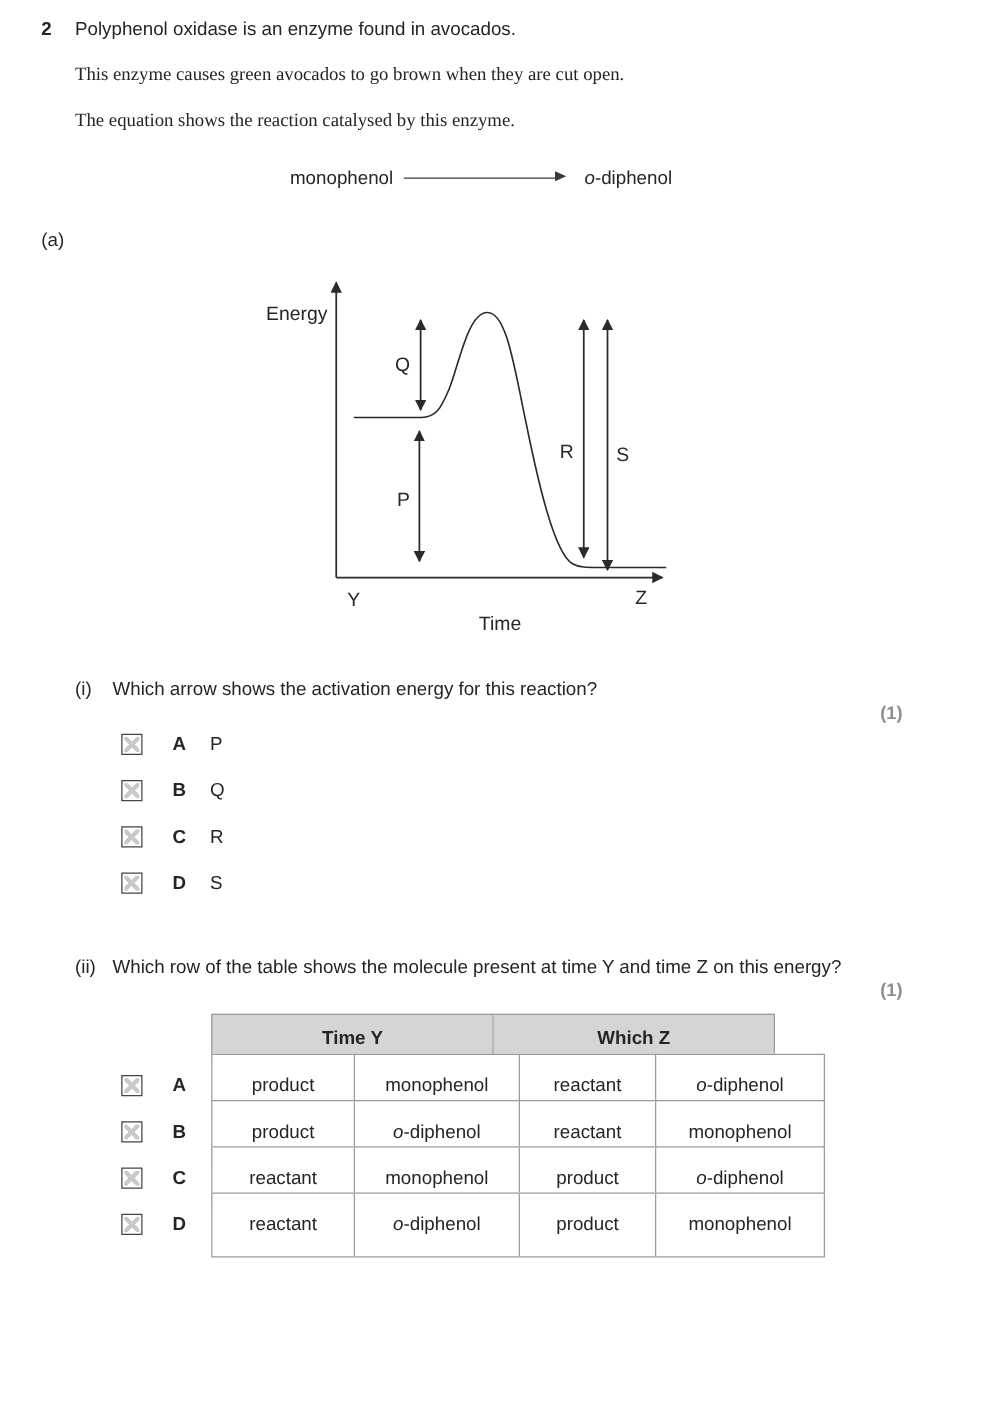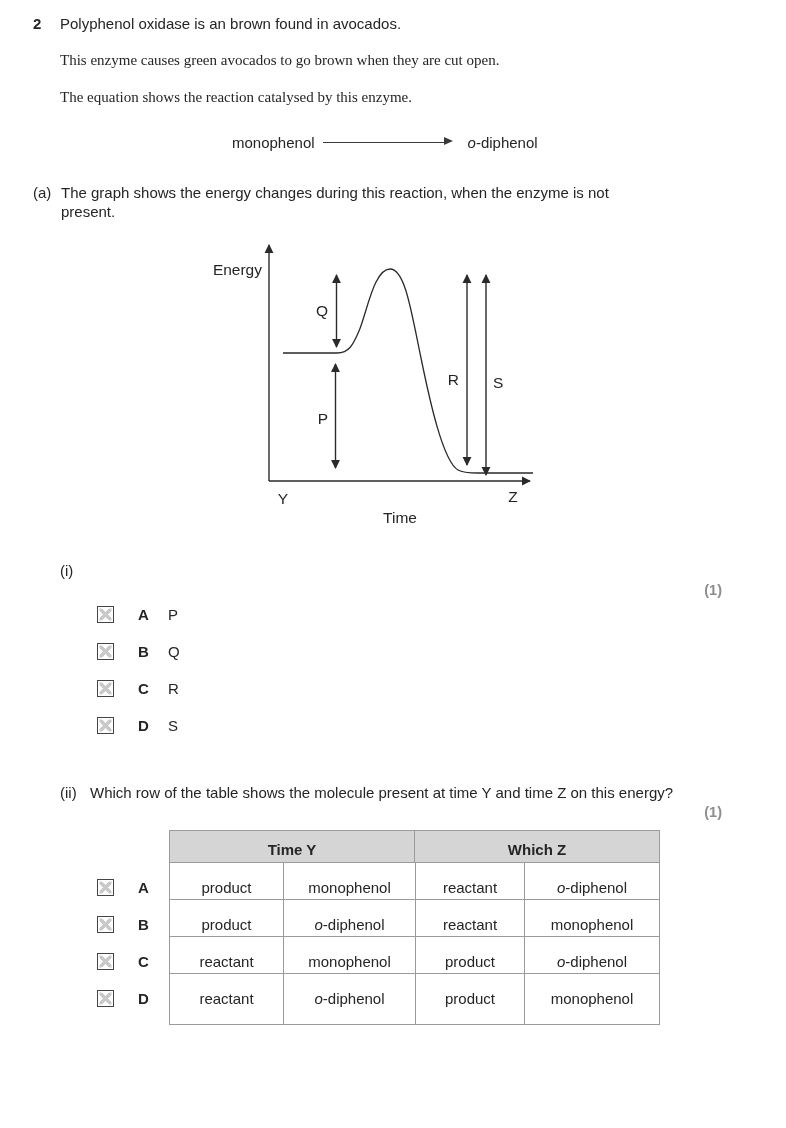--- a/index.html
+++ b/index.html
@@ -39,21 +39,21 @@
         linear-gradient(45deg,transparent 42%,#c9c9c9 42%,#c9c9c9 58%,transparent 58%),
         linear-gradient(135deg,transparent 42%,#c9c9c9 42%,#c9c9c9 58%,transparent 58%);
       box-shadow:inset 0 0 0 1.5px #ffffff;}
   
   .options{margin:4px 0 0 64px;}
   .opt{display:flex;align-items:center;height:20px;margin-bottom:17px;}
   .opt-letter{margin-left:24px;width:18px;font-weight:bold;}
   .opt-value{margin-left:12px;}
   
   .answer-table{margin:8px 0 0 64px;width:600px;}
-  .t-header{display:flex;margin-left:72px;width:491px;height:38px;
+  .t-header{display:flex;margin-left:72px;width:451px;height:38px;
             box-sizing:border-box;margin-bottom:2px;}
   .th-cell{box-sizing:border-box;background:#d5d5d5;border:1px solid #9b9b9b;
            display:flex;align-items:center;justify-content:center;font-weight:bold;}
   .th-y{width:246px;}
   .th-z{width:245px;border-left:none;}
   .t-row{display:flex;align-items:center;margin-bottom:2px;height:35px;}
   .t-gutter{width:72px;flex:0 0 auto;display:flex;align-items:center;}
   .t-letter{margin-left:24px;font-weight:bold;}
   .t-cells{display:flex;box-sizing:border-box;height:52px;
            border:1px solid #9b9b9b;background:#fff;}
@@ -62,34 +62,33 @@
   .t-cell:first-child{border-left:none;}
   .c1{width:113px;}.c2{width:132px;}.c3{width:109px;}.c4{width:135px;}
 </style>
 </head>
 <body>
 
 <div class="page">
 
   <div class="row">
     <span class="qnum">2</span>
-    <span>Polyphenol oxidase is an brown found in avocados.</span>
+    <span>Polyphenol oxidase is an enzyme found in avocados.</span>
   </div>
   <div class="stem-extra">This enzyme causes green avocados to go brown when they are cut open.</div>
   <div class="stem-extra">The equation shows the reaction catalysed by this enzyme.</div>
 
   <div class="equation">
     <span>monophenol</span>
     <span class="rx-arrow"></span>
     <span class="rx-product chem"><i>o</i>-diphenol</span>
   </div>
 
   <div class="part-a">
     <span class="plabel">(a)</span>
-    <span class="part-a-text">The graph shows the energy changes during this reaction, when the enzyme is not present.</span>
   </div>
 
   <svg class="graph" width="360" height="295" viewBox="0 0 360 295">
     <defs>
       <marker id="arr" viewBox="0 0 10 10" refX="9" refY="5" markerWidth="6.5" markerHeight="6.5" orient="auto-start-reverse">
         <path d="M0,0 L10,5 L0,10 Z" fill="#2a2a2a"></path>
       </marker>
     </defs>
 
     <line x1="69" y1="245" x2="69" y2="9" stroke="#2a2a2a" stroke-width="1.4" marker-end="url(#arr)"></line>
@@ -108,20 +107,21 @@
     <text x="128" y="188" text-anchor="end">P</text>
     <text x="259" y="149" text-anchor="end">R</text>
     <text x="293" y="152" text-anchor="start">S</text>
     <text x="83" y="268" text-anchor="middle">Y</text>
     <text x="313" y="266" text-anchor="middle">Z</text>
     <text x="200" y="287" text-anchor="middle">Time</text>
   </svg>
 
   <div class="subq">
     <span class="sublabel">(i)</span>
+    <span class="subq-text">Which arrow shows the activation energy for this reaction?</span>
   </div>
   <div class="marks">(1)</div>
 
   <div class="options">
     <div class="opt">
       <span class="cb"></span>
       <span class="opt-letter">A</span>
       <span class="opt-value">P</span>
     </div>
     <div class="opt">

